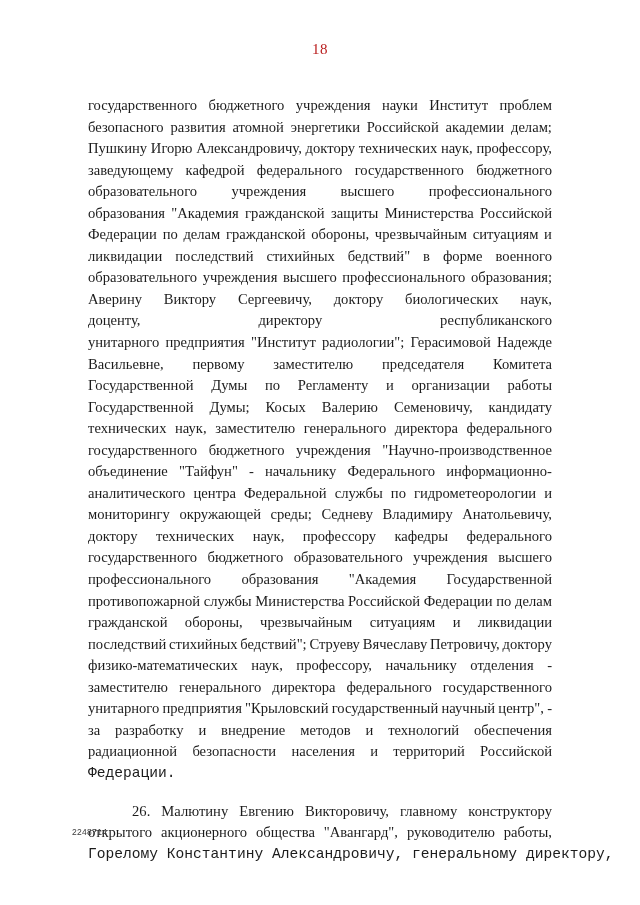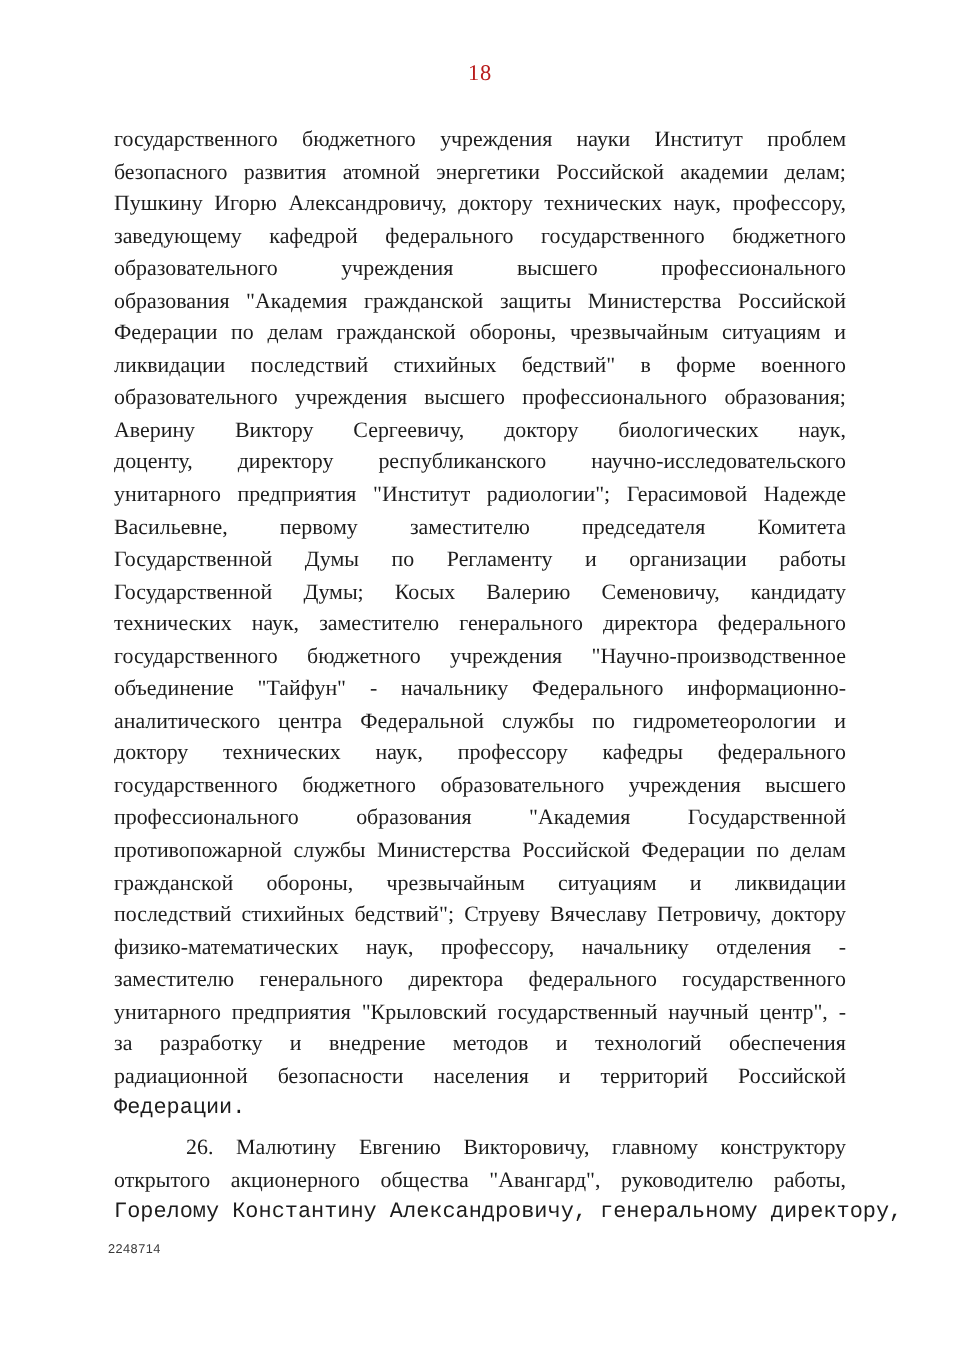--- a/index.html
+++ b/index.html
@@ -30,21 +30,21 @@
     color: #b91c1c;
     letter-spacing: 0.5px;
   }
   .body-text {
     position: absolute;
     left: 72px;
     top: 79px;
     width: 496px;
   }
   .para {
-    margin: 4px;
+    margin: 16px;
     padding: 0;
   }
   .lineflex {
     display: flex;
     justify-content: space-between;
     font-size: 14.6px;
     line-height: 21.55px;
     height: 21.55px;
     color: #1c1c1c;
     white-space: pre;
@@ -82,29 +82,30 @@
           <div class="lineflex"><span>государственного</span><span>бюджетного</span><span>учреждения</span><span>науки</span><span>Институт</span><span>проблем</span></div>
           <div class="lineflex"><span>безопасного</span><span>развития</span><span>атомной</span><span>энергетики</span><span>Российской</span><span>академии</span><span>делам;</span></div>
           <div class="lineflex"><span>Пушкину</span><span>Игорю</span><span>Александровичу,</span><span>доктору</span><span>технических</span><span>наук,</span><span>профессору,</span></div>
           <div class="lineflex"><span>заведующему</span><span>кафедрой</span><span>федерального</span><span>государственного</span><span>бюджетного</span></div>
           <div class="lineflex"><span>образовательного</span><span>учреждения</span><span>высшего</span><span>профессионального</span></div>
           <div class="lineflex"><span>образования</span><span>"Академия</span><span>гражданской</span><span>защиты</span><span>Министерства</span><span>Российской</span></div>
           <div class="lineflex"><span>Федерации</span><span>по</span><span>делам</span><span>гражданской</span><span>обороны,</span><span>чрезвычайным</span><span>ситуациям</span><span>и</span></div>
           <div class="lineflex"><span>ликвидации</span><span>последствий</span><span>стихийных</span><span>бедствий"</span><span>в</span><span>форме</span><span>военного</span></div>
           <div class="lineflex"><span>образовательного</span><span>учреждения</span><span>высшего</span><span>профессионального</span><span>образования;</span></div>
           <div class="lineflex"><span>Аверину</span><span>Виктору</span><span>Сергеевичу,</span><span>доктору</span><span>биологических</span><span>наук,</span></div>
-          <div class="lineflex"><span>доценту,</span><span>директору</span><span>республиканского</span><span>научно-исследовательского</span></div>
+          <div class="lineflex"><span>доценту,</span><span>директору</span><span>республиканского</span></div>
           <div class="lineflex"><span>унитарного</span><span>предприятия</span><span>"Институт</span><span>радиологии";</span><span>Герасимовой</span><span>Надежде</span></div>
           <div class="lineflex"><span>Васильевне,</span><span>первому</span><span>заместителю</span><span>председателя</span><span>Комитета</span></div>
           <div class="lineflex"><span>Государственной</span><span>Думы</span><span>по</span><span>Регламенту</span><span>и</span><span>организации</span><span>работы</span></div>
           <div class="lineflex"><span>Государственной</span><span>Думы;</span><span>Косых</span><span>Валерию</span><span>Семеновичу,</span><span>кандидату</span></div>
           <div class="lineflex"><span>технических</span><span>наук,</span><span>заместителю</span><span>генерального</span><span>директора</span><span>федерального</span></div>
           <div class="lineflex"><span>государственного</span><span>бюджетного</span><span>учреждения</span><span>"Научно-производственное</span></div>
           <div class="lineflex"><span>объединение</span><span>"Тайфун"</span><span>-</span><span>начальнику</span><span>Федерального</span><span>информационно-</span></div>
           <div class="lineflex"><span>аналитического</span><span>центра</span><span>Федеральной</span><span>службы</span><span>по</span><span>гидрометеорологии</span><span>и</span></div>
+          <div class="lineflex"><span>мониторингу</span><span>окружающей</span><span>среды;</span><span>Седневу</span><span>Владимиру</span><span>Анатольевичу,</span></div>
           <div class="lineflex"><span>доктору</span><span>технических</span><span>наук,</span><span>профессору</span><span>кафедры</span><span>федерального</span></div>
           <div class="lineflex"><span>государственного</span><span>бюджетного</span><span>образовательного</span><span>учреждения</span><span>высшего</span></div>
           <div class="lineflex"><span>профессионального</span><span>образования</span><span>"Академия</span><span>Государственной</span></div>
           <div class="lineflex"><span>противопожарной</span><span>службы</span><span>Министерства</span><span>Российской</span><span>Федерации</span><span>по</span><span>делам</span></div>
           <div class="lineflex"><span>гражданской</span><span>обороны,</span><span>чрезвычайным</span><span>ситуациям</span><span>и</span><span>ликвидации</span></div>
           <div class="lineflex"><span>последствий</span><span>стихийных</span><span>бедствий";</span><span>Струеву</span><span>Вячеславу</span><span>Петровичу,</span><span>доктору</span></div>
           <div class="lineflex"><span>физико-математических</span><span>наук,</span><span>профессору,</span><span>начальнику</span><span>отделения</span><span>-</span></div>
           <div class="lineflex"><span>заместителю</span><span>генерального</span><span>директора</span><span>федерального</span><span>государственного</span></div>
           <div class="lineflex"><span>унитарного</span><span>предприятия</span><span>"Крыловский</span><span>государственный</span><span>научный</span><span>центр",</span><span>-</span></div>
           <div class="lineflex"><span>за</span><span>разработку</span><span>и</span><span>внедрение</span><span>методов</span><span>и</span><span>технологий</span><span>обеспечения</span></div>

